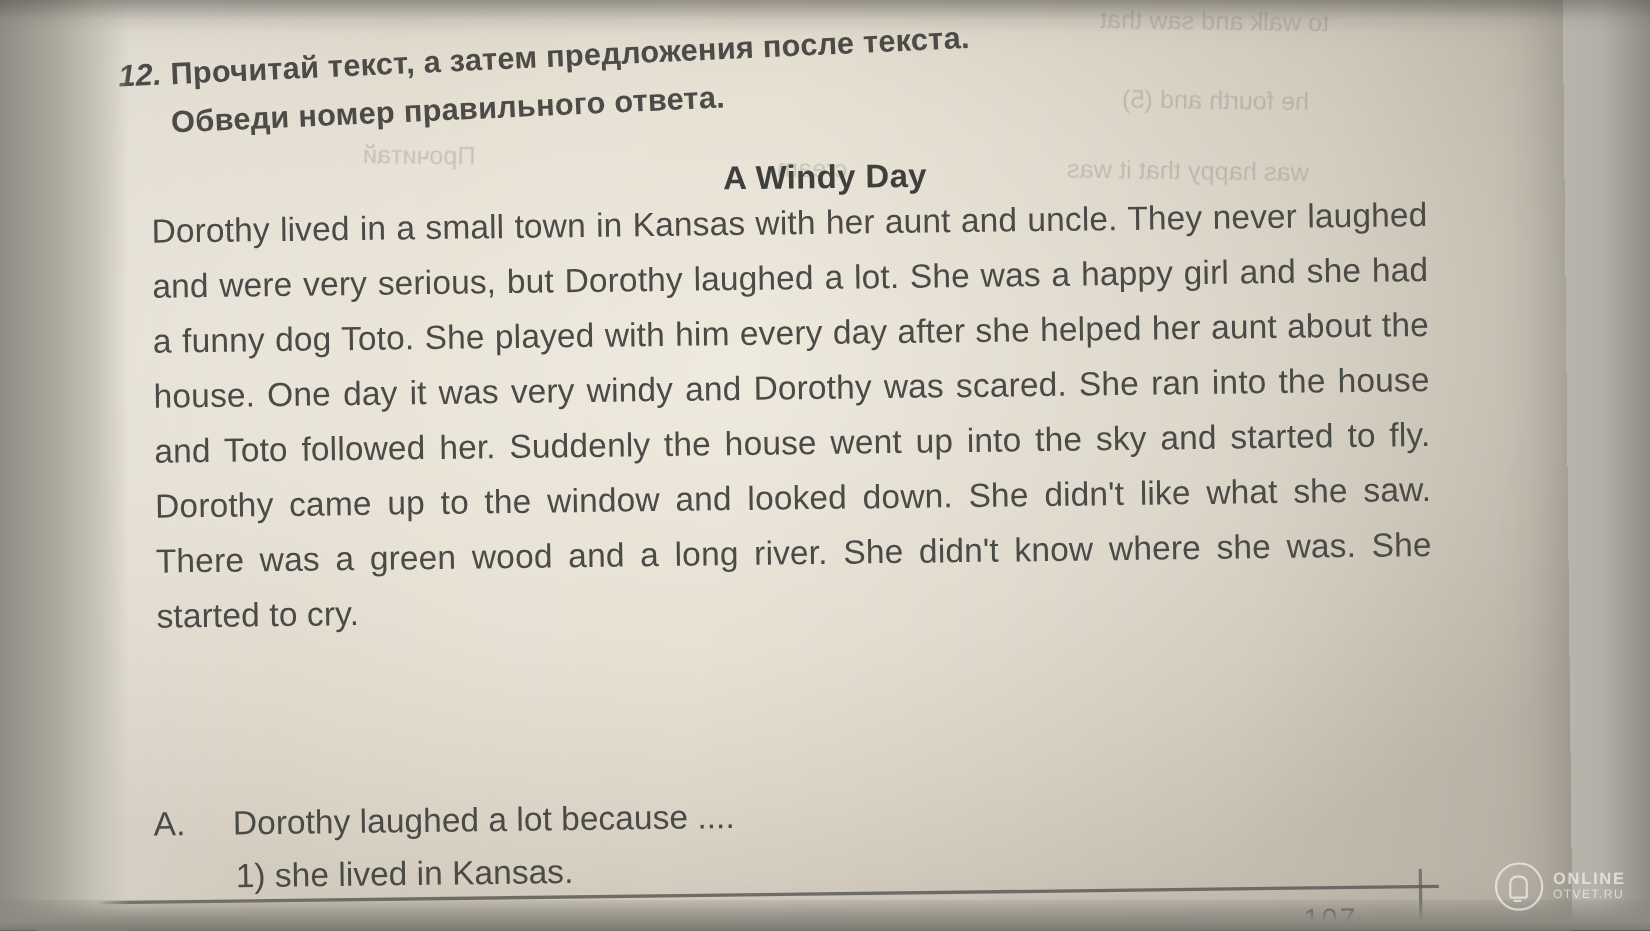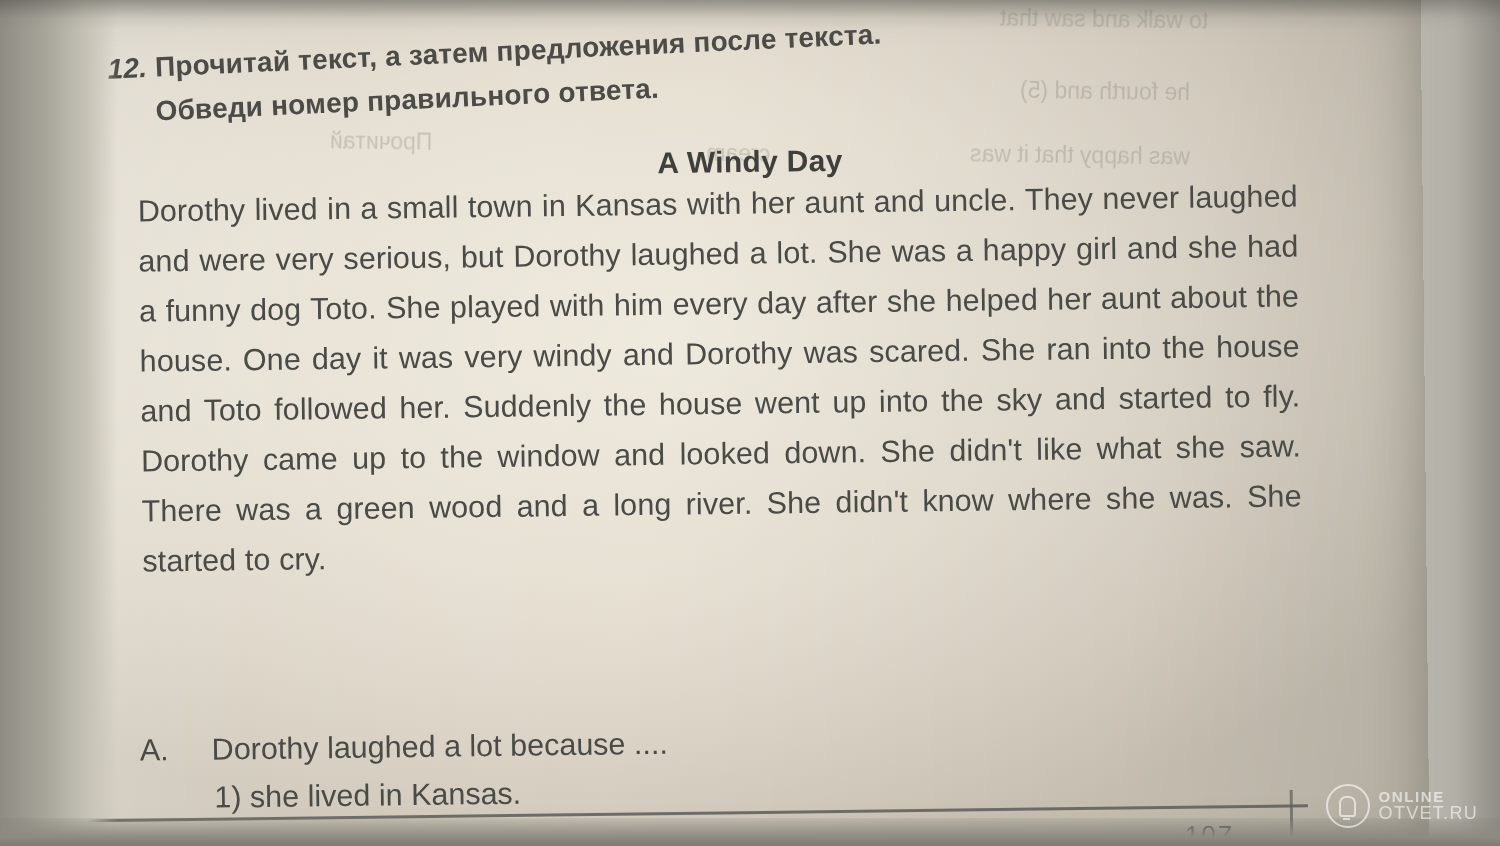--- a/index.html
+++ b/index.html
@@ -203,21 +203,21 @@
     border-bottom: 2.5px solid #fdfdfd;
   }
   .wm-text {
     line-height: 1.05;
     color: #fdfdfd;
     font-size: 15px;
     letter-spacing: 1.6px;
     font-weight: bold;
   }
   .wm-text .sub {
-    font-size: 18px;
+    font-size: 11px;
     letter-spacing: 1.3px;
     font-weight: normal;
     opacity: 0.95;
   }
   .blur-lite { filter: blur(0.35px); }
 </style>
 </head>
 <body>
 
 <div id="page">

